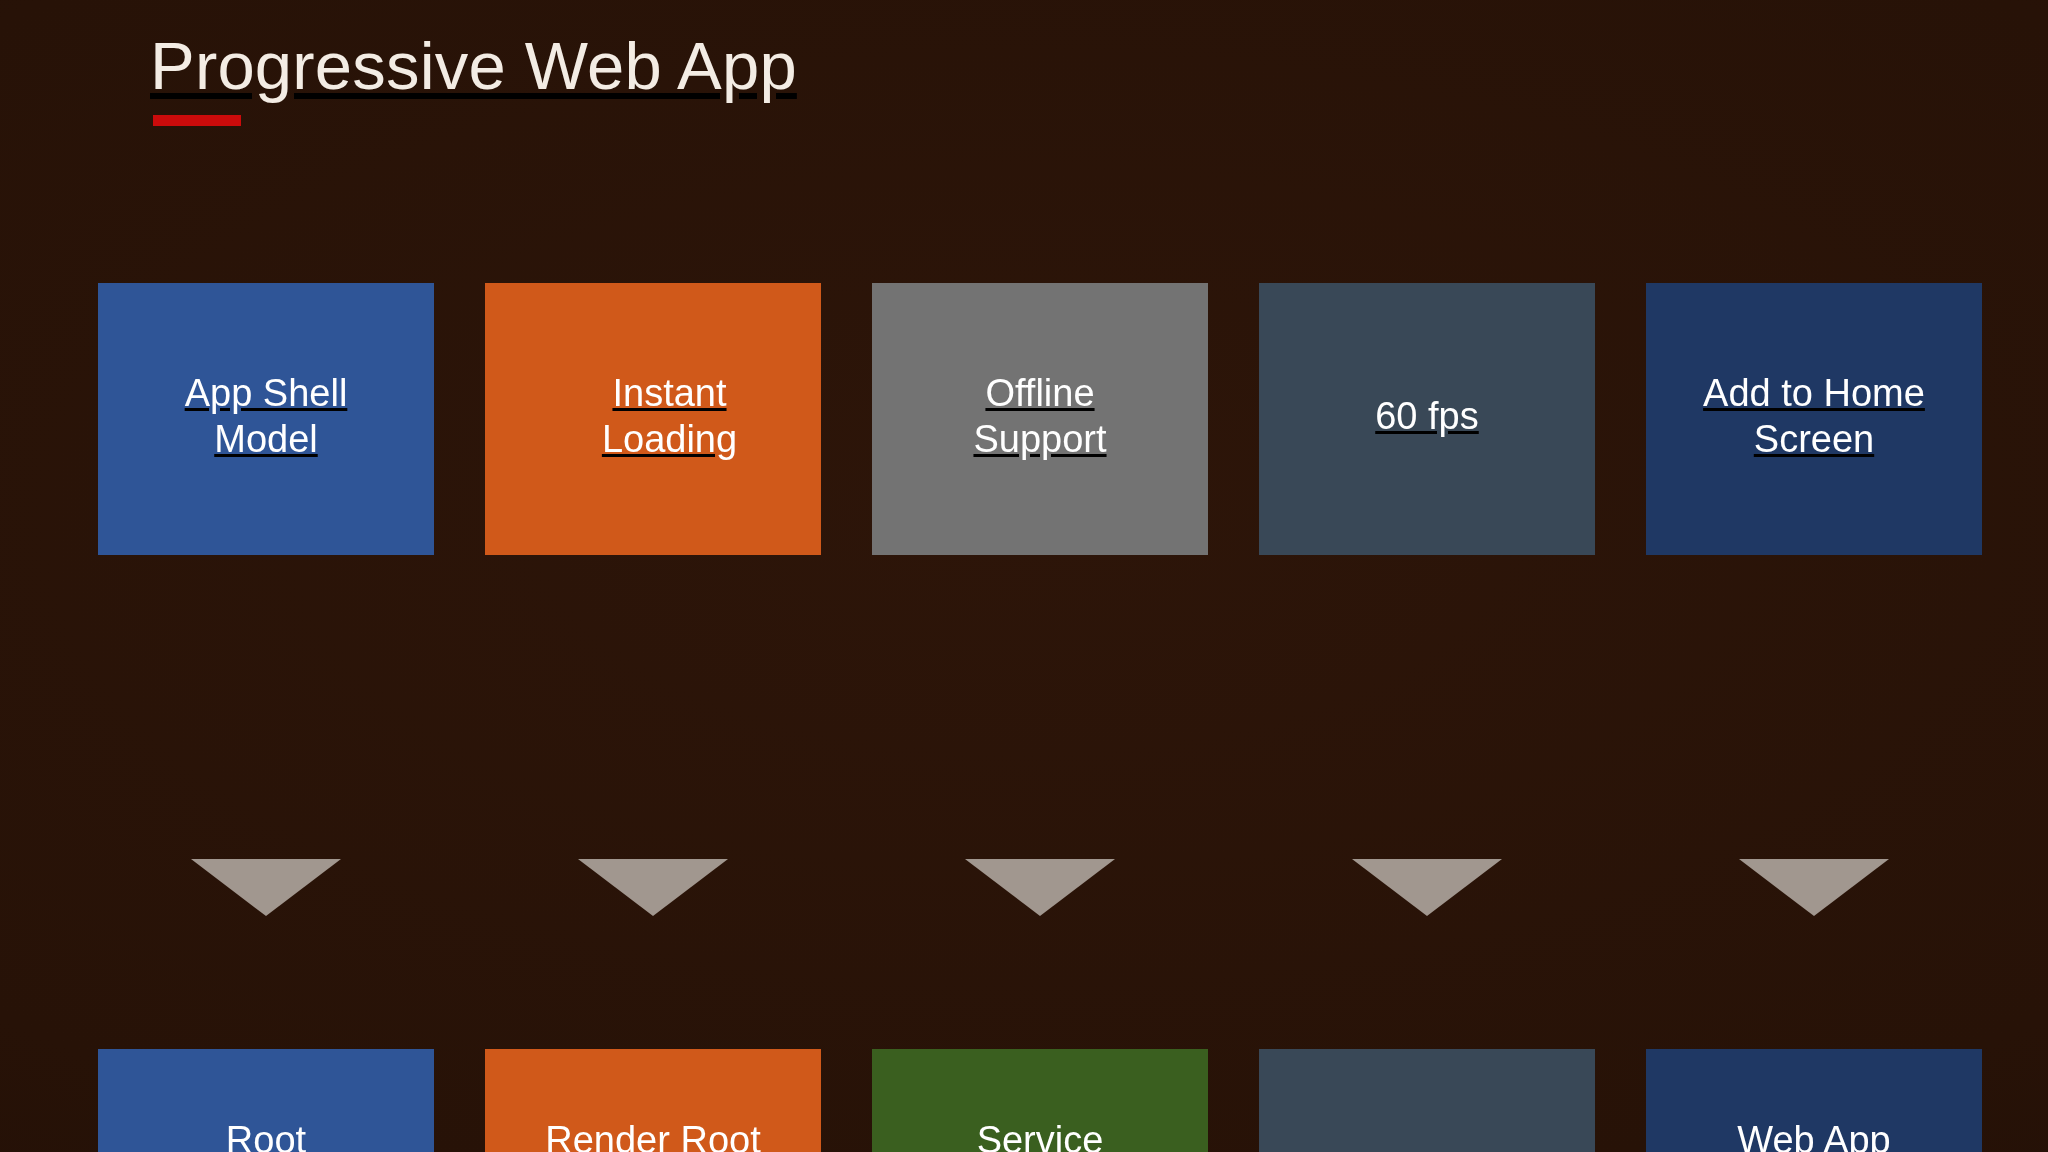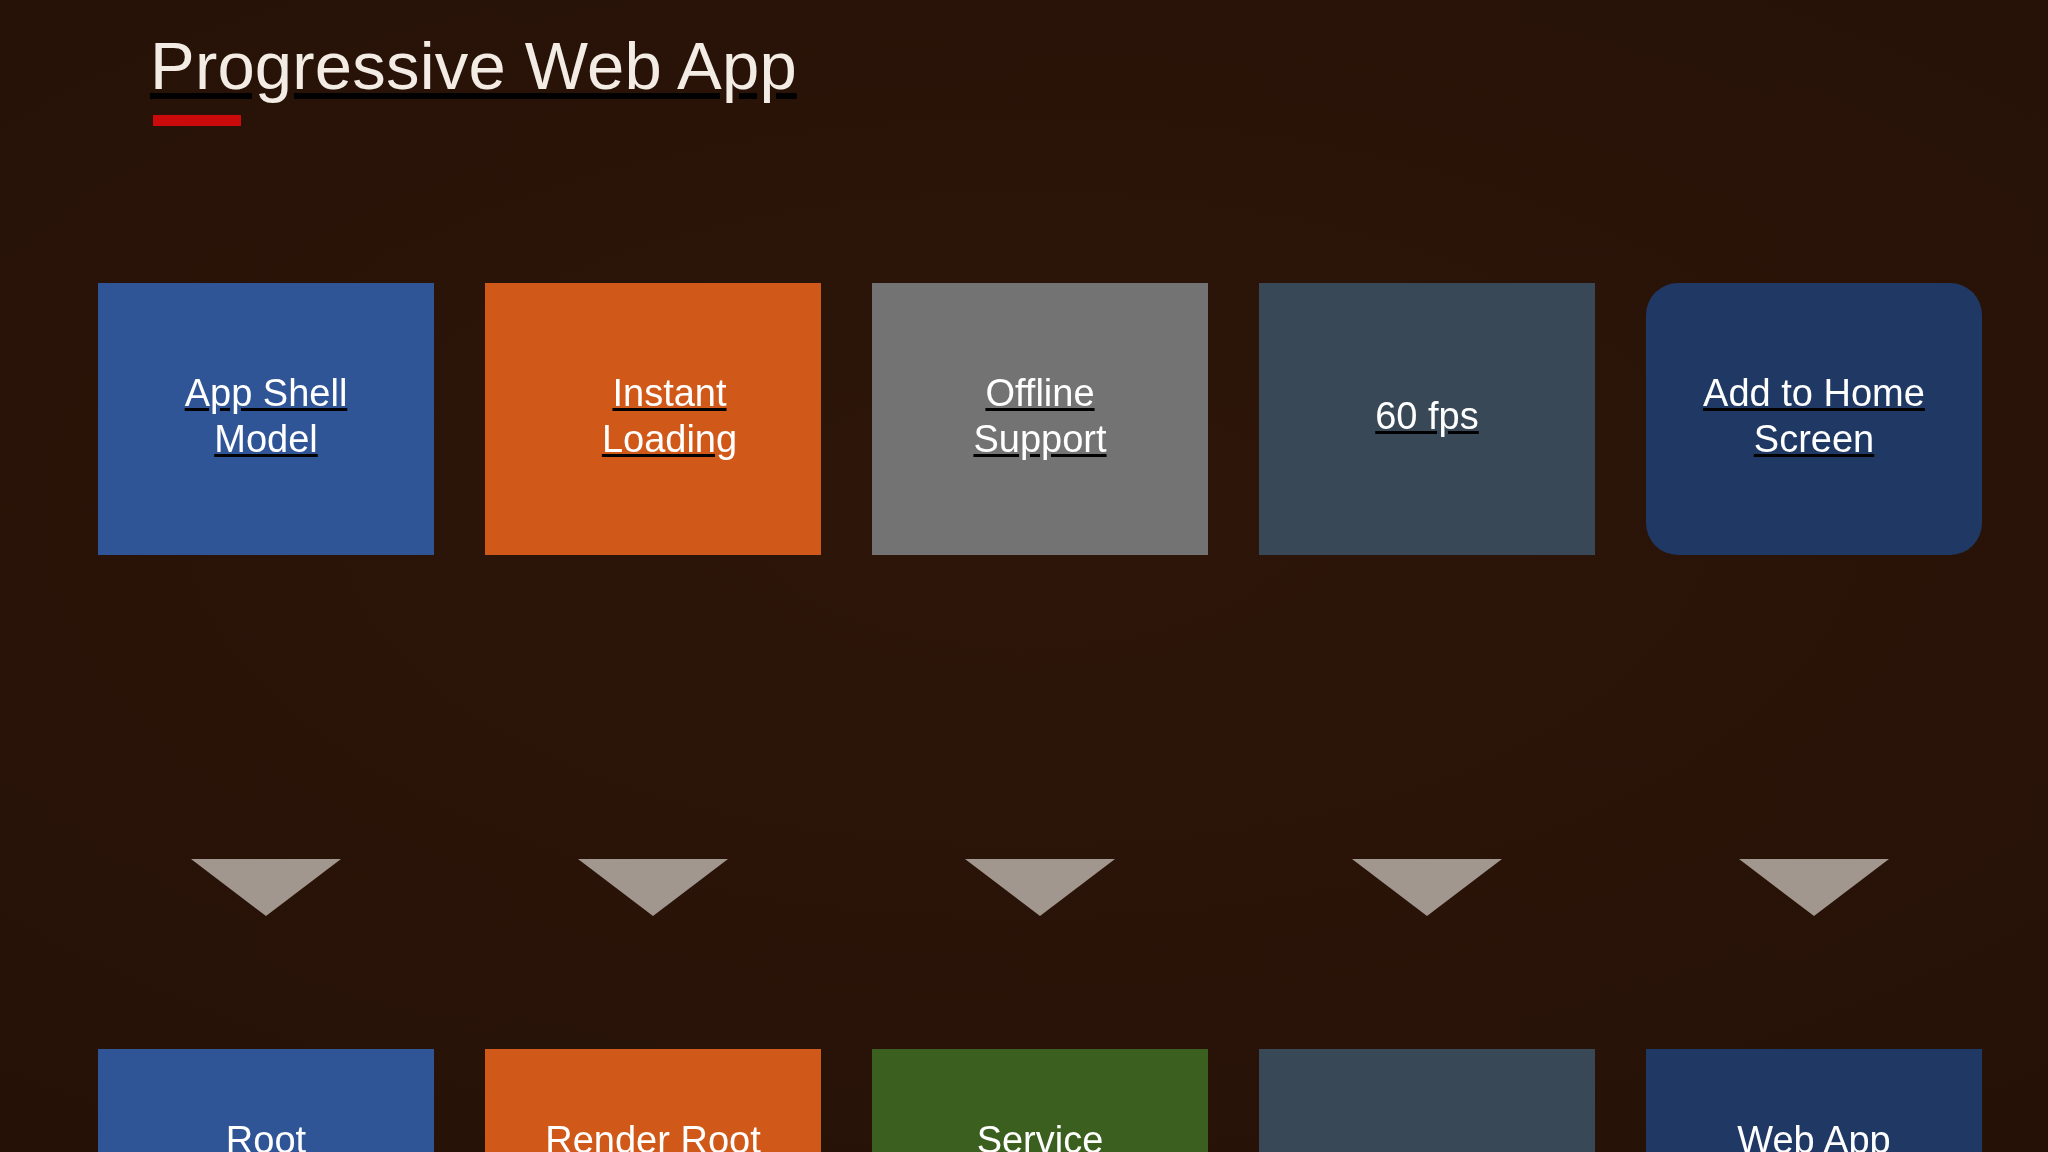--- a/index.html
+++ b/index.html
@@ -108,21 +108,21 @@
   </div>
 
   <div class="row" id="row-top">
     <div class="card" style="background-color: rgb(47, 85, 151);">App Shell
 Model</div>
     <div class="card" style="background-color: rgb(208, 89, 26); padding-left: 43px;">Instant
 Loading</div>
     <div class="card" style="background-color: #737373;">Offline
 Support</div>
     <div class="card" style="background-color: rgb(57, 72, 87);">60 fps</div>
-    <div class="card" style="background-color: rgb(31, 56, 100); border-radius: 32px;">Add to Home
+    <div class="card" style="background-color: rgb(31, 56, 100);">Add to Home
 Screen</div>
   </div>
 
   <div class="row" id="row-arrows">
     <div class="arrow-cell">
       <div class="arrow-glyph" style="border-top-color: rgb(161, 151, 143);"></div>
     </div>
     <div class="arrow-cell">
       <div class="arrow-glyph" style="border-top-color: rgb(161, 151, 143);"></div>
     </div>

